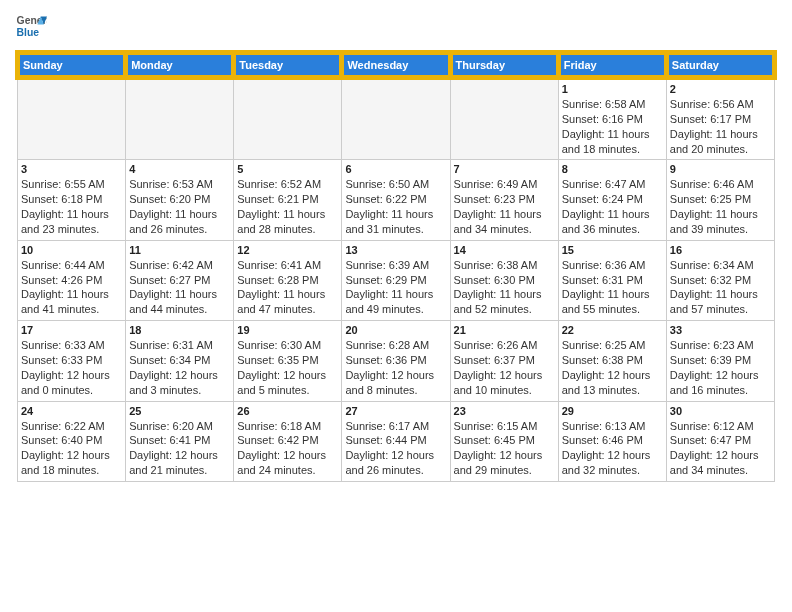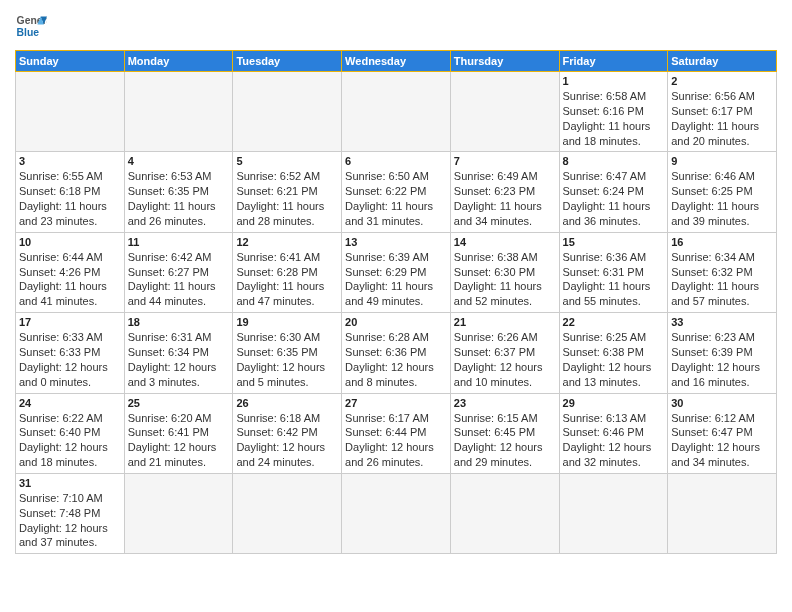--- a/index.html
+++ b/index.html
@@ -48,21 +48,21 @@
       border-collapse: collapse;
       table-layout: fixed;
     }
     .calendar thead th {
       background: #2a7fdb;
       color: #fff;
       font-size: 11px;
       font-weight: bold;
       padding: 4px 3px;
       text-align: left;
-      border: 1px solid #eab308;
+      border: 5px solid #eab308;
     }
     .calendar tbody td {
       border: 1px solid #ccc;
       vertical-align: top;
       padding: 3px 3px;
       font-size: 9px;
       color: #333;
       height: 72px;
       background: #fff;
     }
@@ -142,21 +142,21 @@
           <td>
             <span class="day-number">3</span>
             <div class="day-info">Sunrise: 6:55 AM
 Sunset: 6:18 PM
 Daylight: 11 hours
 and 23 minutes.</div>
           </td>
           <td>
             <span class="day-number">4</span>
             <div class="day-info">Sunrise: 6:53 AM
-Sunset: 6:35 PM
+Sunset: 6:20 PM
 Daylight: 11 hours
 and 26 minutes.</div>
           </td>
           <td>
             <span class="day-number">5</span>
             <div class="day-info">Sunrise: 6:52 AM
 Sunset: 6:21 PM
 Daylight: 11 hours
 and 28 minutes.</div>
           </td>
@@ -334,31 +334,16 @@
 Daylight: 12 hours
 and 32 minutes.</div>
           </td>
           <td>
             <span class="day-number">30</span>
             <div class="day-info">Sunrise: 6:12 AM
 Sunset: 6:47 PM
 Daylight: 12 hours
 and 34 minutes.</div>
           </td>
-        </tr>
-        <tr class="last-row">
-          <td>
-            <span class="day-number">31</span>
-            <div class="day-info">Sunrise: 7:10 AM
-Sunset: 7:48 PM
-Daylight: 12 hours
-and 37 minutes.</div>
-          </td>
-          <td class="empty"></td>
-          <td class="empty"></td>
-          <td class="empty"></td>
-          <td class="empty"></td>
-          <td class="empty"></td>
-          <td class="empty"></td>
         </tr>
       </tbody>
   </table>
 </div>
 
 </body></html>

